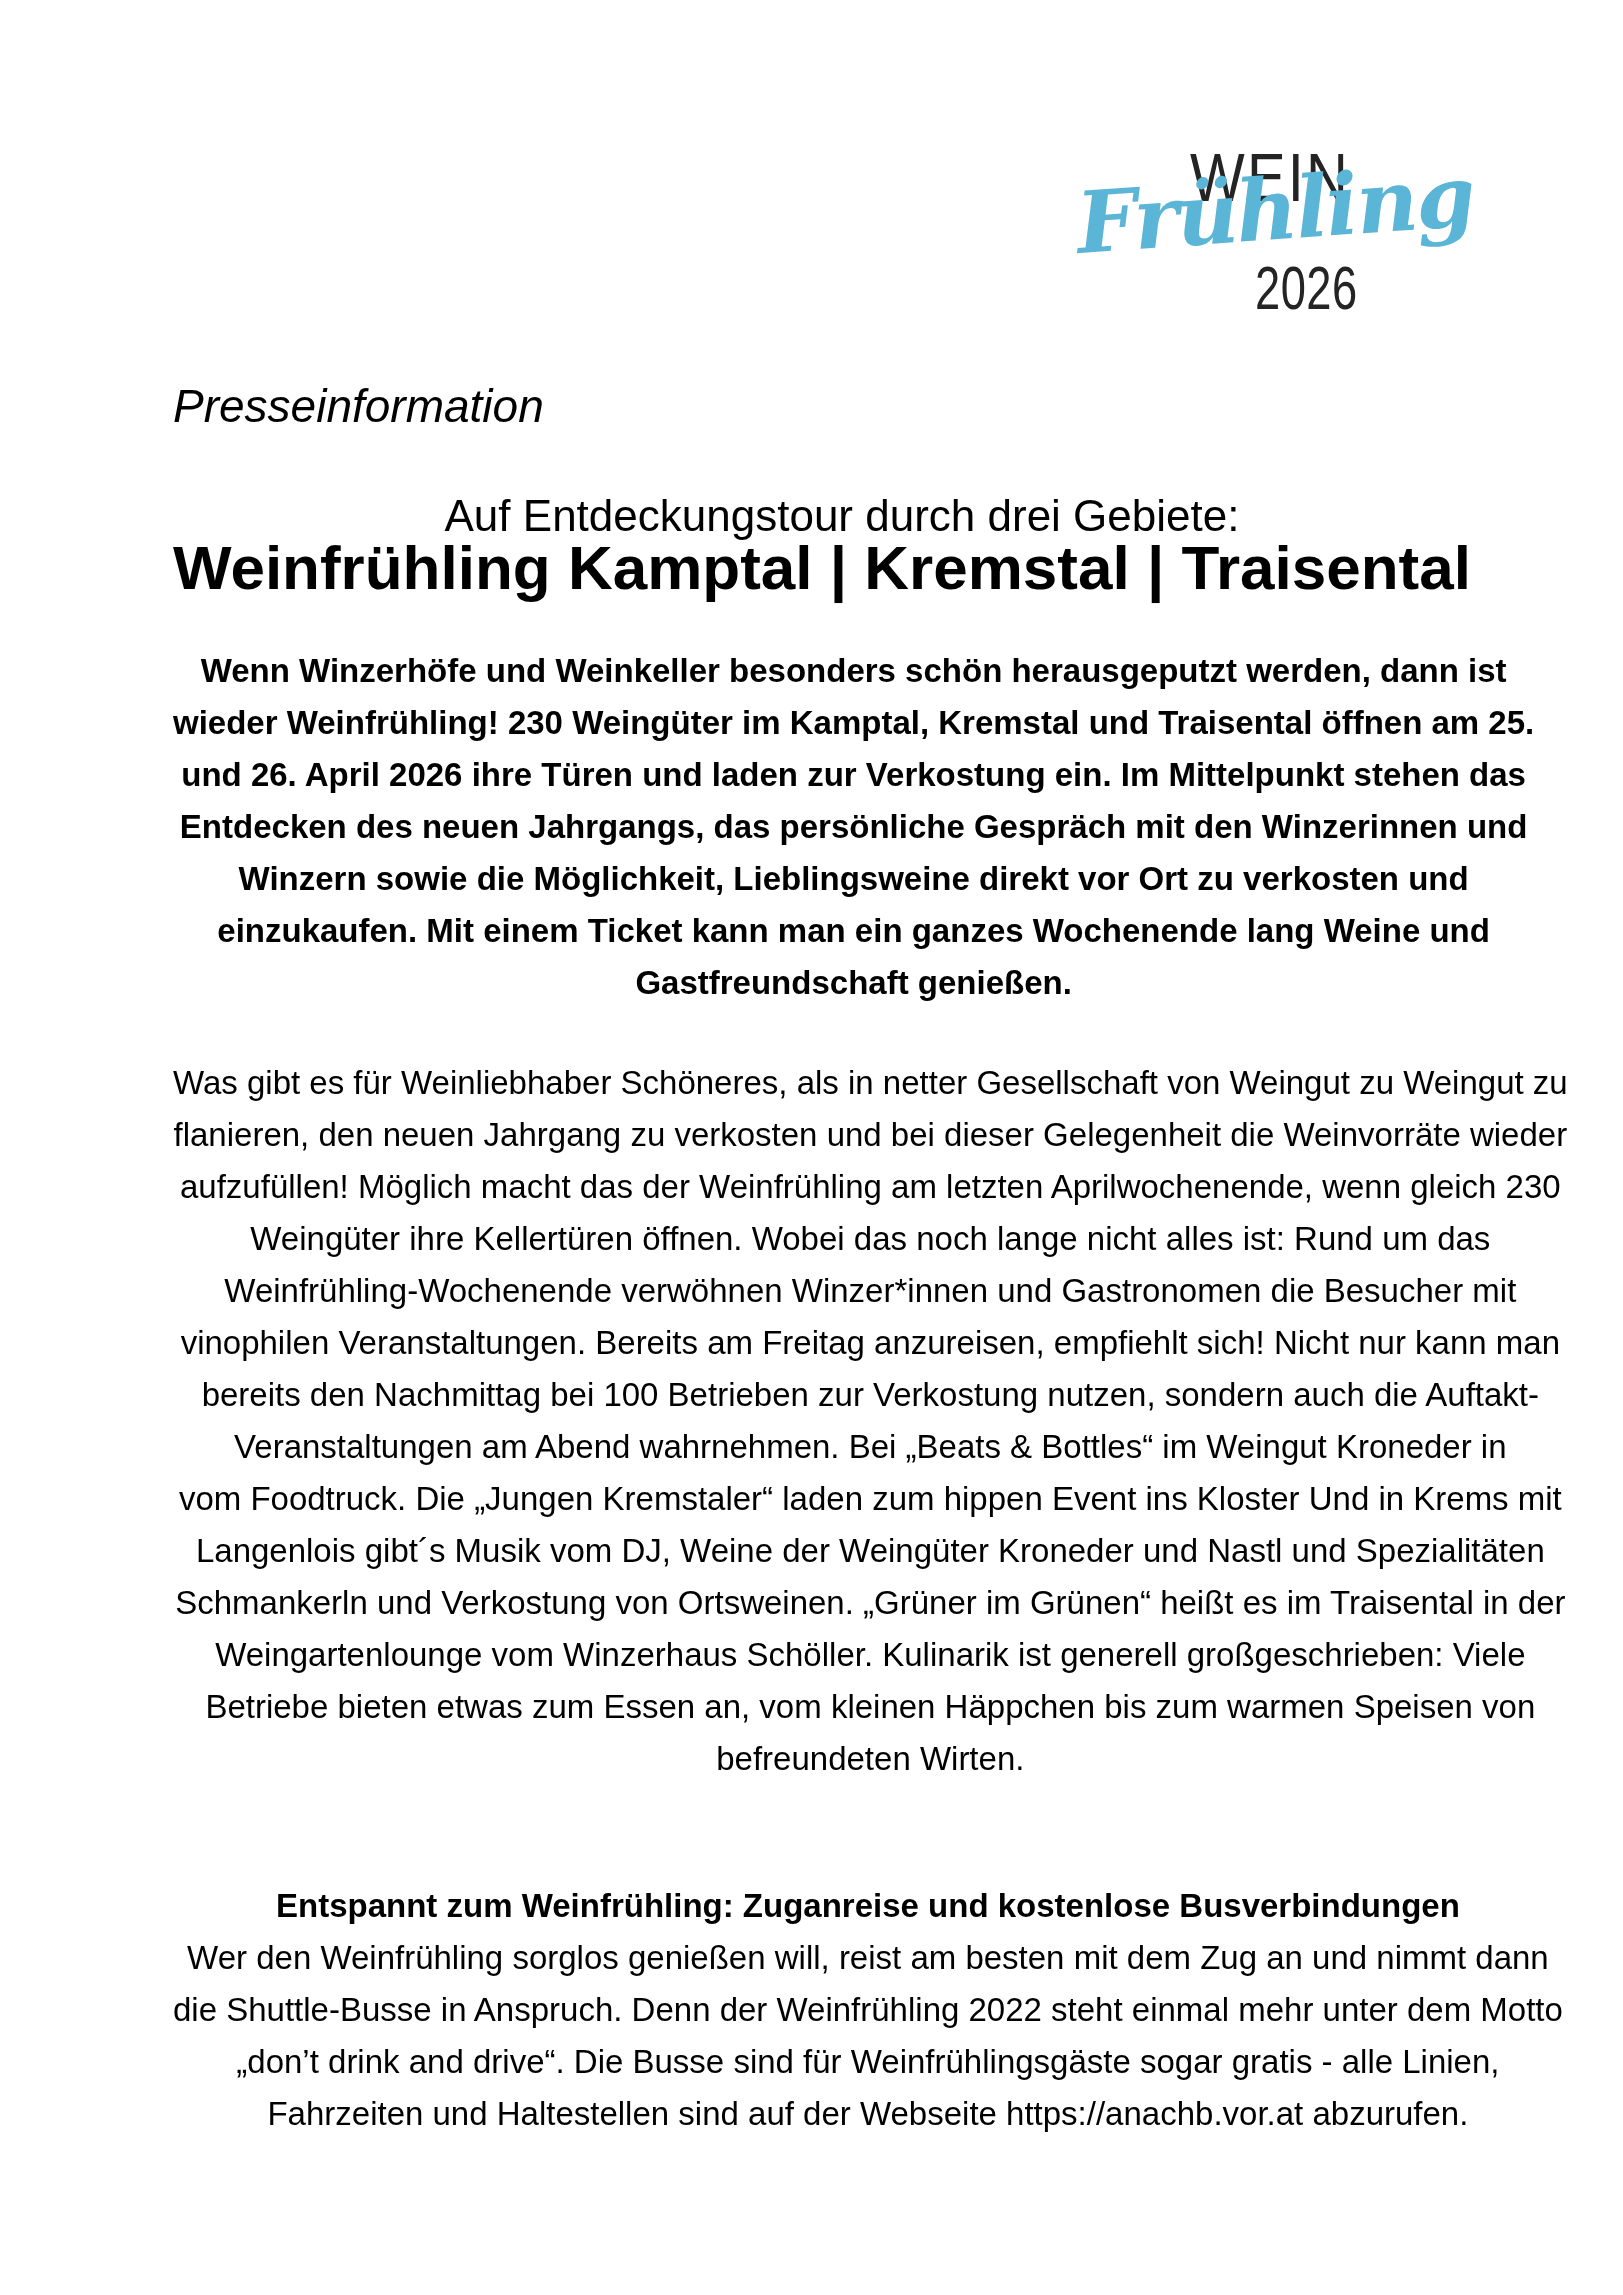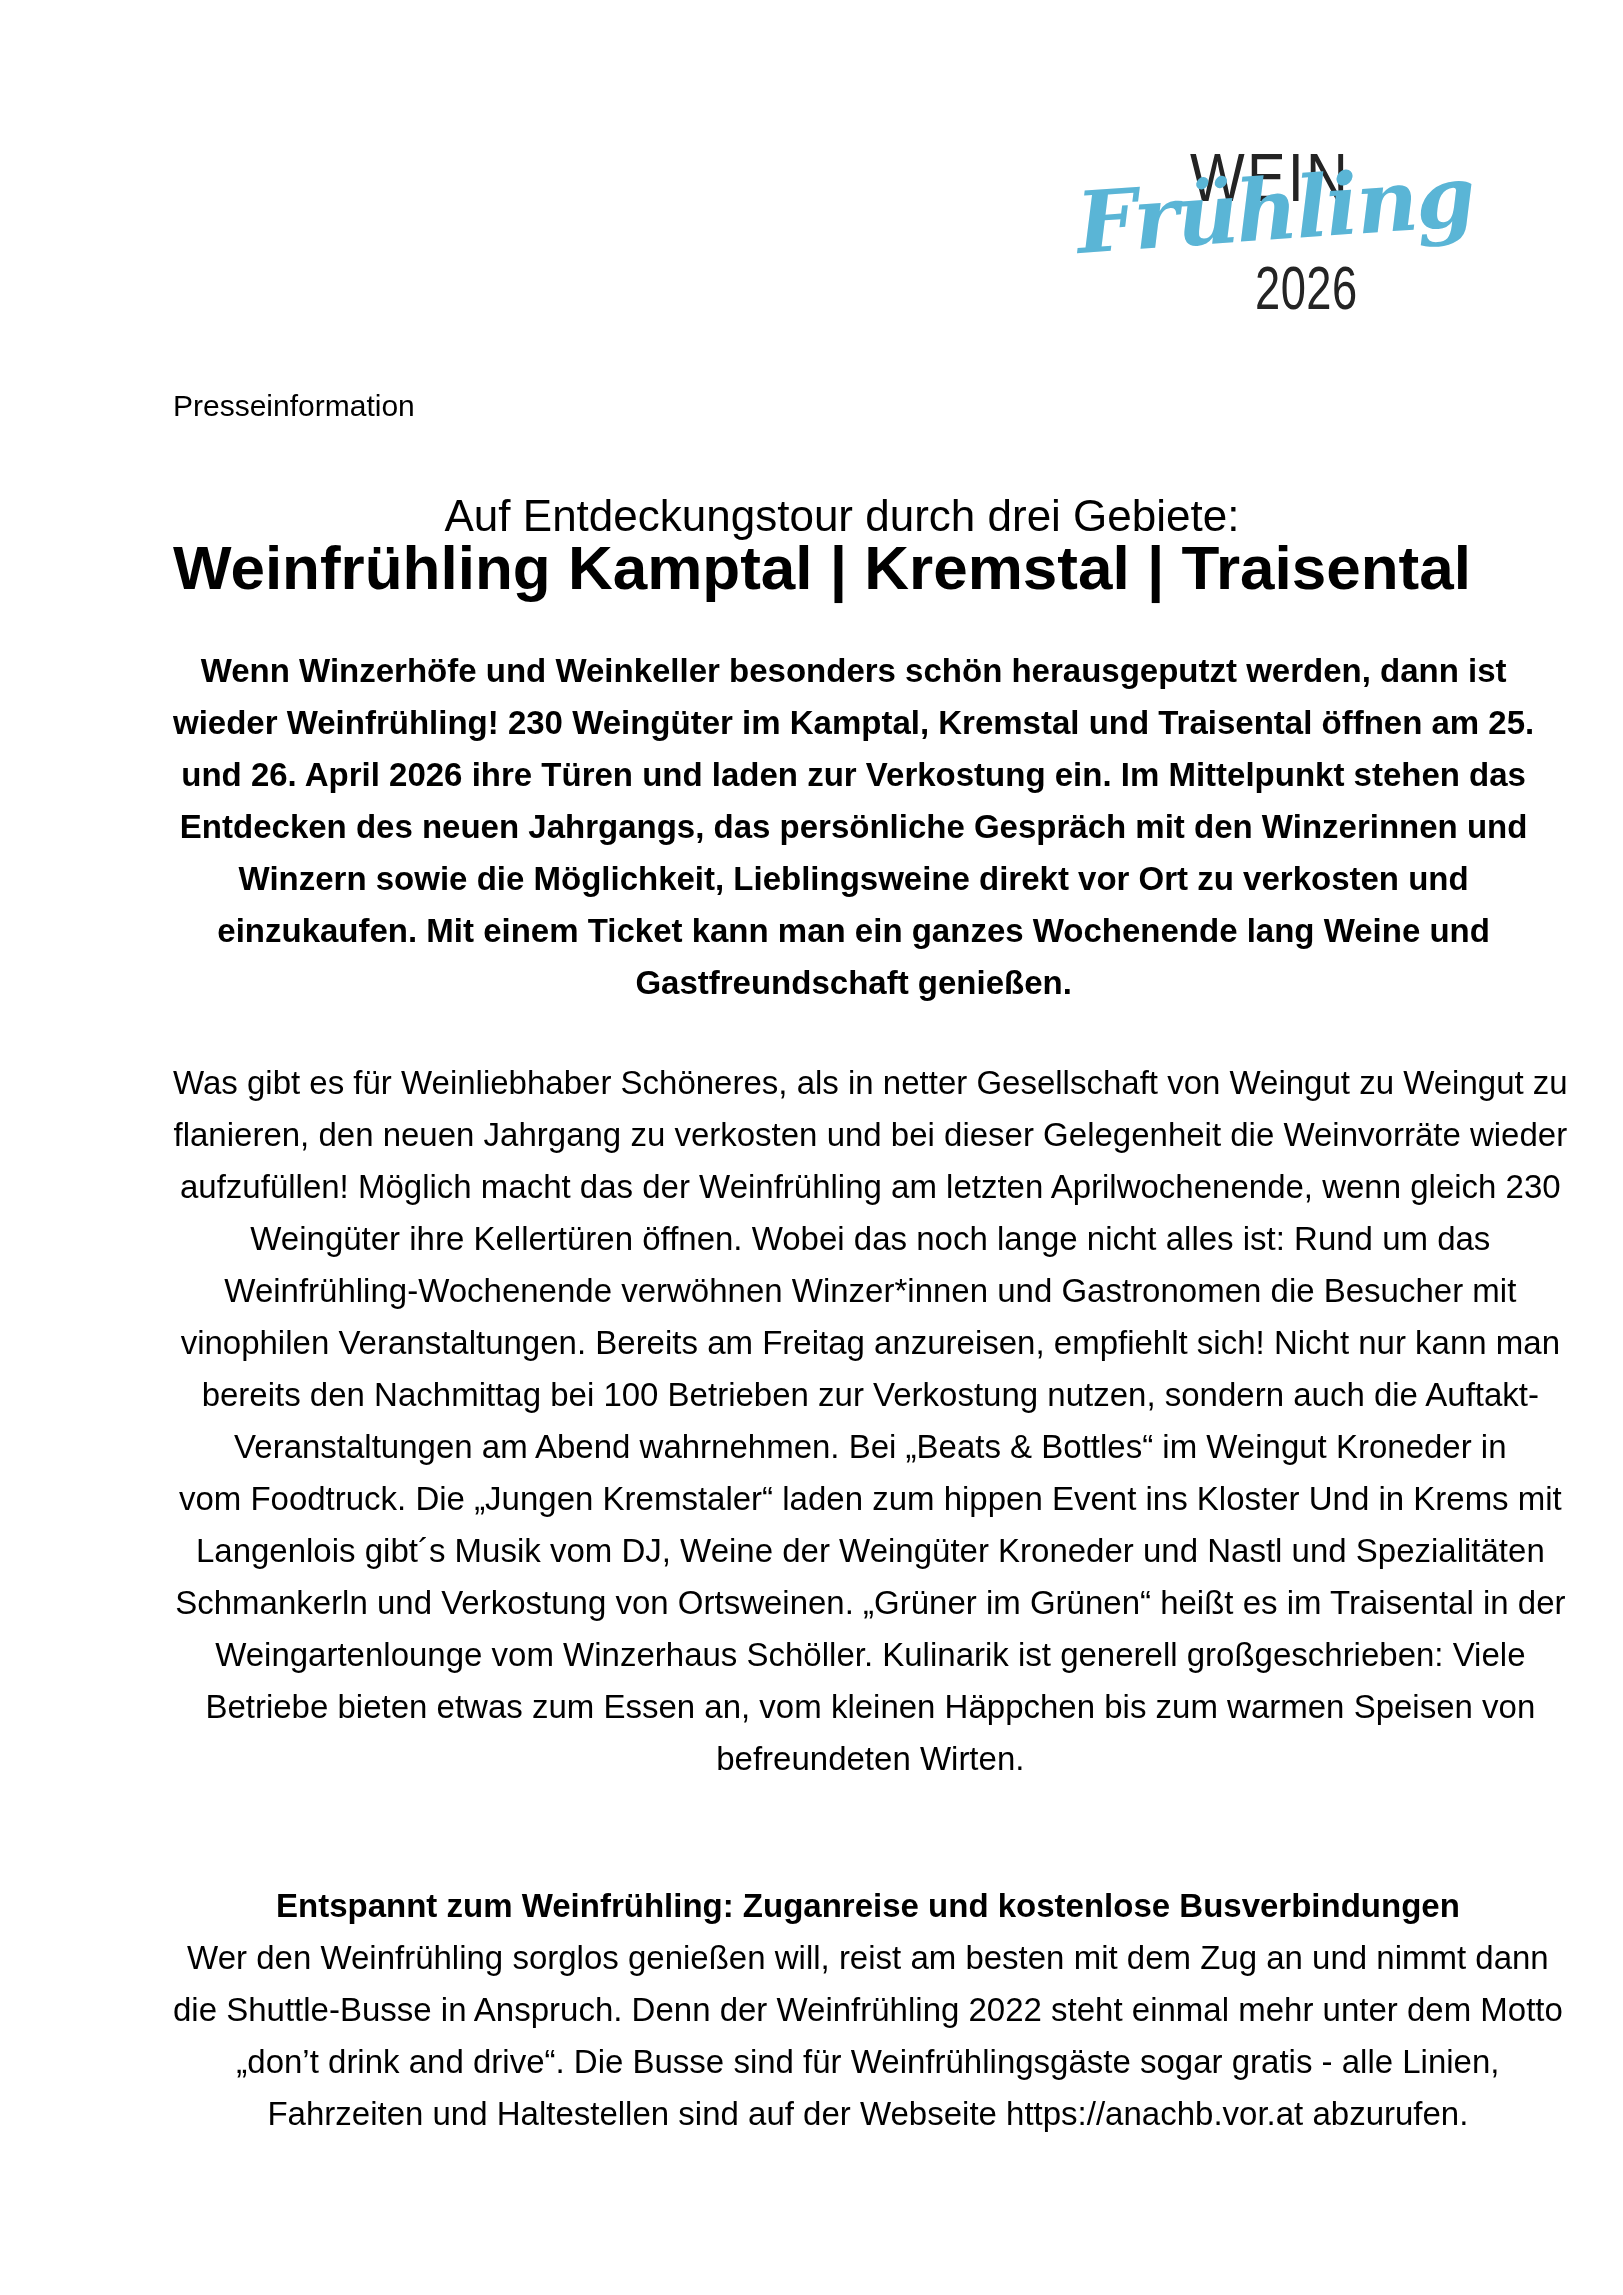--- a/index.html
+++ b/index.html
@@ -59,22 +59,23 @@
     transform: scaleX(0.73);
     transform-origin: left top;
     white-space: nowrap;
   }
 
   
   .kicker {
     position: absolute;
     left: 173px;
     top: 383px;
-    font-size: 30px;
+    font-size: 46px;
     line-height: 46px;
+    font-style: italic;
     white-space: nowrap;
   }
   .headline {
     position: absolute;
     left: 173px;
     top: 490px;
     white-space: nowrap;
   }
   .headline-1 {
     font-size: 44px;

